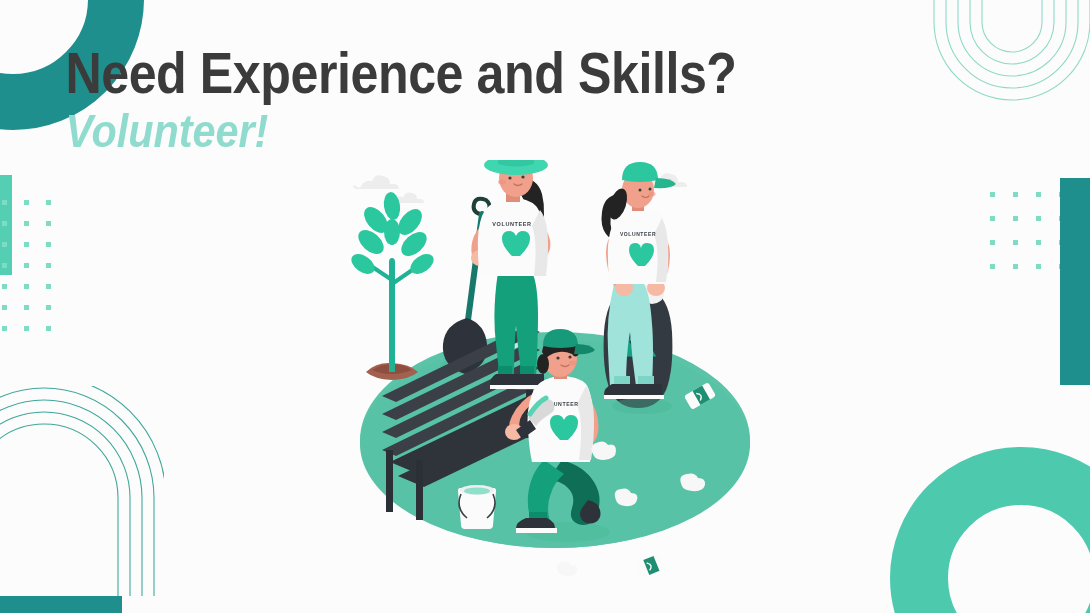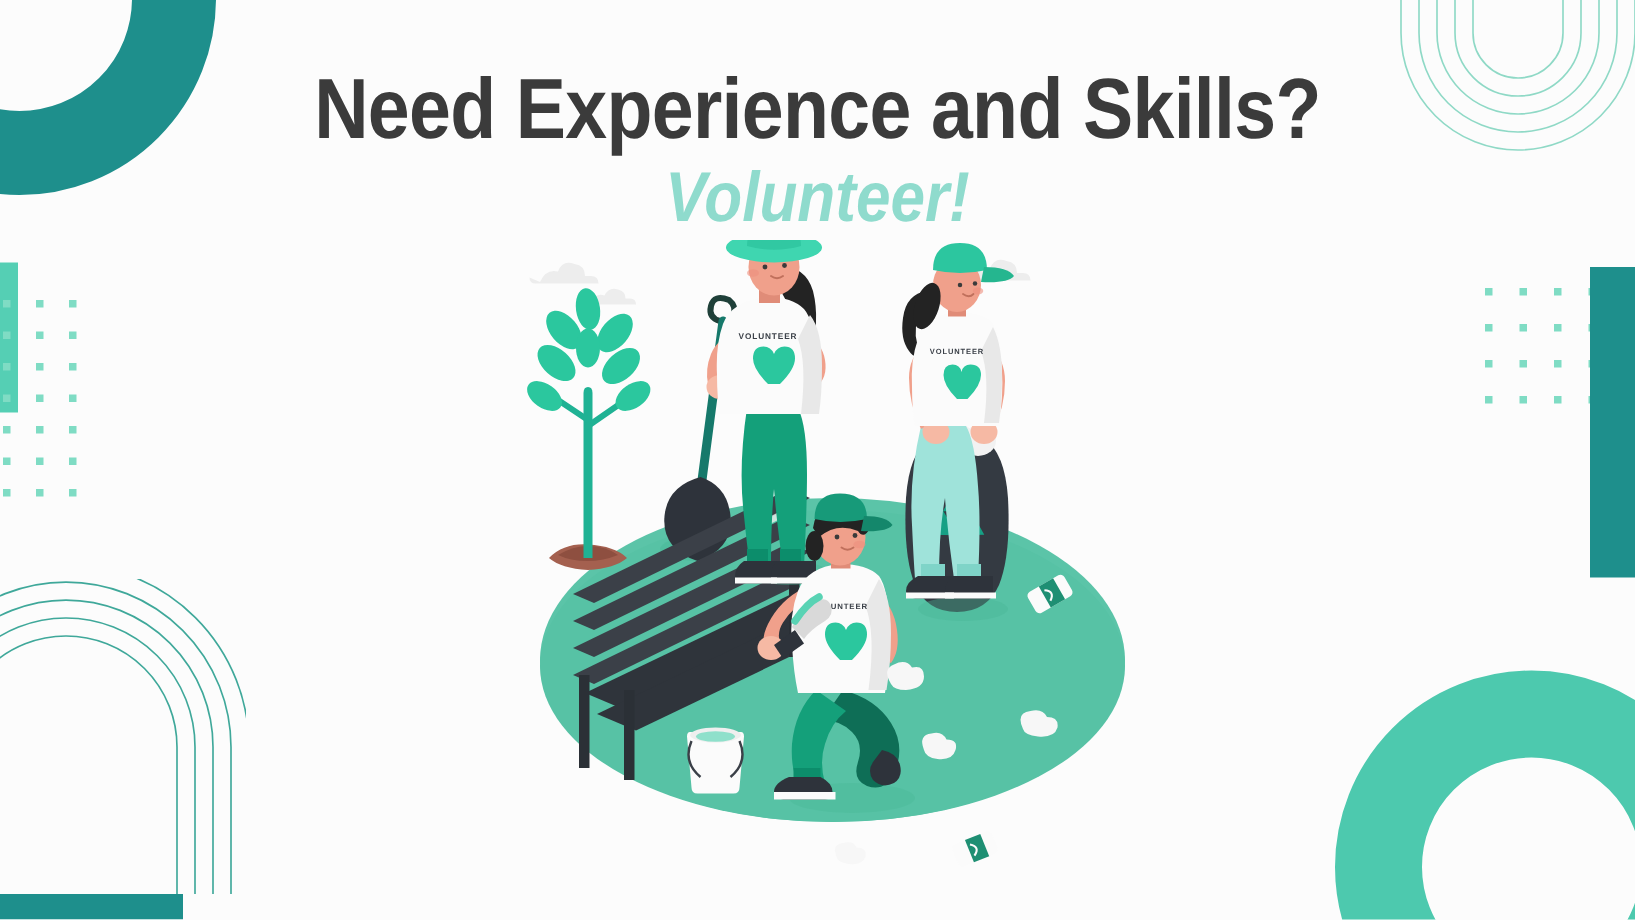--- a/index.html
+++ b/index.html
@@ -42,21 +42,21 @@
               grid-template-rows:repeat(4,24px);}
 
   
   #bar-right{right:0;top:178px;width:30px;height:207px;background:#1E8F8C;}
 
   
   #ring-br{right:-62px;bottom:-96px;width:262px;height:262px;border-radius:50%;
            border:58px solid #4DC9AE;box-sizing:border-box;}
 
   
-  #headline{position:absolute;left:0;top:44px;width:1090px;text-align:center;}
+  #headline{position:absolute;left:0;top:44px;width:1090px;}
   #title{
     font-size:57px;line-height:1.02;font-weight:bold;color:#3B3B3B;
     letter-spacing:-0.5px;transform:scaleX(.88);transform-origin:center;
     white-space:nowrap;margin:0;
   }
   #subtitle{
     font-size:47px;line-height:1.05;font-weight:bold;font-style:italic;
     color:#8FDBCD;transform:scaleX(.88);transform-origin:center;
     white-space:nowrap;margin:4px 0 0 0;
   }

